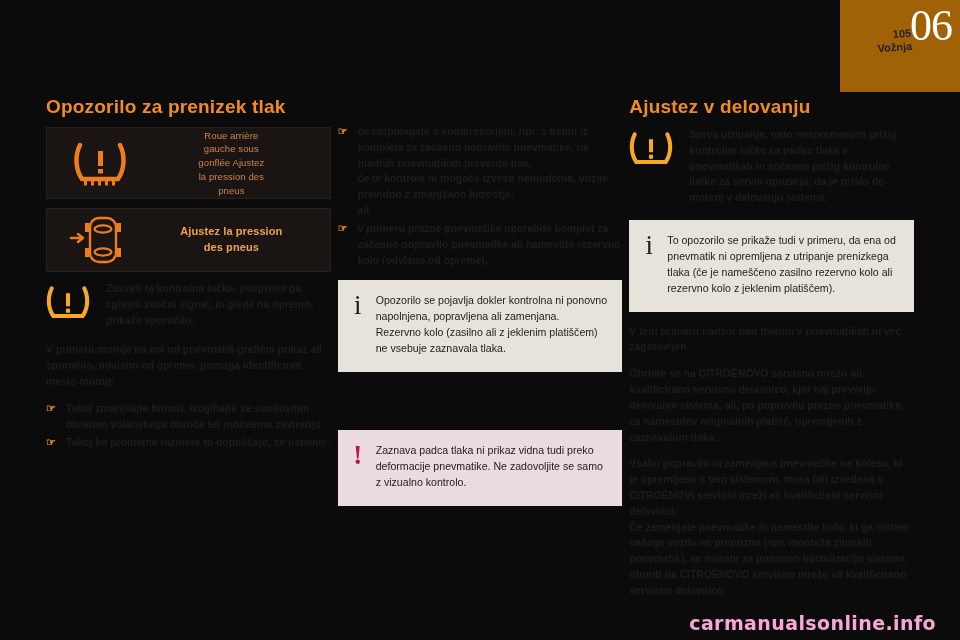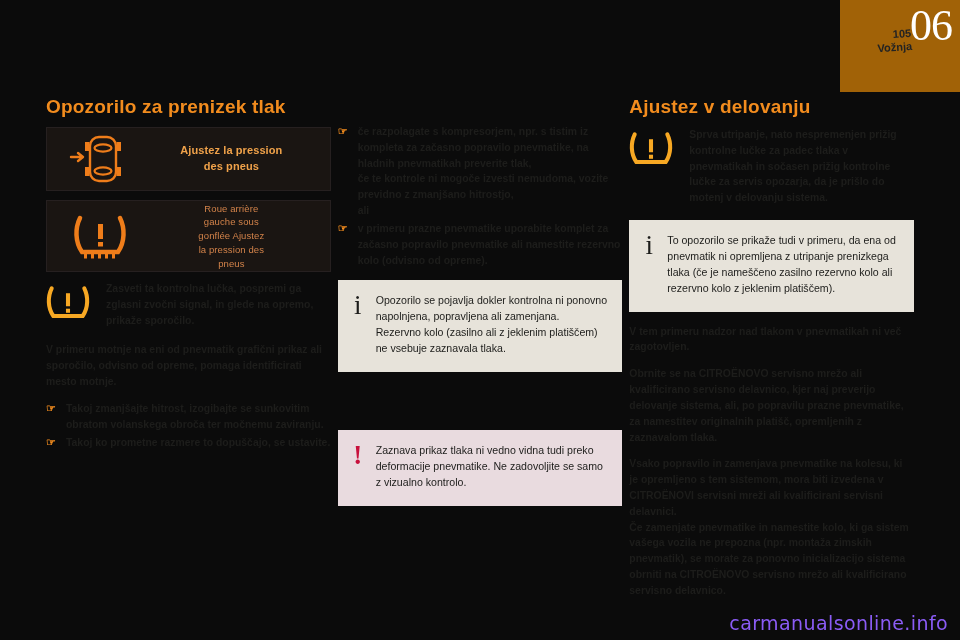--- a/index.html
+++ b/index.html
@@ -163,62 +163,46 @@
     line-height: 1.5;
     color: #1d1d1b;
   }
 
   
   .spacer-top { height: 28px; }
 
   
   .watermark {
     position: absolute;
-    right: 12px;
+    right: 24px;
     bottom: 6px;
     font-size: 19px;
-    color: #8b5cf6;
+    color: #f9a8d4;
     letter-spacing: .4px;
     font-family: "DejaVu Sans", sans-serif;
+    font-weight: bold;
   }
 </style>
 </head>
 <body>
 
 <div class="chapter-tab">
   <div class="chapter-number">06</div>
   <div class="chapter-label">
     <div>105</div>
     <div>Vožnja</div>
   </div>
 </div>
 
 <div class="page">
 <div class="columns">
 
   <div class="col">
 
     <div class="section-title">Opozorilo za prenizek tlak</div>
-
-    <div class="dash second">
-      <div class="dash-icon">
-        <svg width="70" height="52" viewBox="0 0 70 52" fill="none">
-          <path d="M6 24 L16 24 M13 20 L18 24 L13 28" stroke="#ef7d1a" stroke-width="2.4" stroke-linecap="round" stroke-linejoin="round"></path>
-          <rect x="25" y="4" width="26" height="44" rx="9" stroke="#ef7d1a" stroke-width="2.4"></rect>
-          <ellipse cx="38" cy="15" rx="8.5" ry="3.6" stroke="#ef7d1a" stroke-width="2.2"></ellipse>
-          <ellipse cx="38" cy="38" rx="8.5" ry="3.6" stroke="#ef7d1a" stroke-width="2.2"></ellipse>
-          <rect x="20" y="9" width="4.5" height="9" fill="#ef7d1a"></rect>
-          <rect x="51.5" y="9" width="4.5" height="9" fill="#ef7d1a"></rect>
-          <rect x="20" y="34" width="4.5" height="9" fill="#ef7d1a"></rect>
-          <rect x="51.5" y="34" width="4.5" height="9" fill="#ef7d1a"></rect>
-        </svg>
-      </div>
-      <div class="dash-text bright" style="white-space:pre-line">Ajustez la pression
-des pneus</div>
-    </div>
 
     <div class="dash">
       <div class="dash-icon">
         <svg class="tpms-lg" viewBox="0 0 54 48" fill="none">
           <path d="M7 6 C2 16 2 30 9 40 L45 40 C52 30 52 16 47 6" stroke="#ef7d1a" stroke-width="4.5" stroke-linecap="round"></path>
           <rect x="25" y="12" width="5" height="15" fill="#ef7d1a"></rect>
           <rect x="25" y="30" width="5" height="4.5" fill="#ef7d1a"></rect>
           <g fill="#ef7d1a">
             <rect x="11" y="41.5" width="3" height="5"></rect>
             <rect x="18" y="41.5" width="3" height="5"></rect>
@@ -228,20 +212,37 @@
           </g>
         </svg>
       </div>
       <div class="dash-text" style="white-space:pre-line">Roue arrière
 gauche sous
 gonflée  Ajustez
 la pression des
 pneus</div>
     </div>
 
+    <div class="dash second">
+      <div class="dash-icon">
+        <svg width="70" height="52" viewBox="0 0 70 52" fill="none">
+          <path d="M6 24 L16 24 M13 20 L18 24 L13 28" stroke="#ef7d1a" stroke-width="2.4" stroke-linecap="round" stroke-linejoin="round"></path>
+          <rect x="25" y="4" width="26" height="44" rx="9" stroke="#ef7d1a" stroke-width="2.4"></rect>
+          <ellipse cx="38" cy="15" rx="8.5" ry="3.6" stroke="#ef7d1a" stroke-width="2.2"></ellipse>
+          <ellipse cx="38" cy="38" rx="8.5" ry="3.6" stroke="#ef7d1a" stroke-width="2.2"></ellipse>
+          <rect x="20" y="9" width="4.5" height="9" fill="#ef7d1a"></rect>
+          <rect x="51.5" y="9" width="4.5" height="9" fill="#ef7d1a"></rect>
+          <rect x="20" y="34" width="4.5" height="9" fill="#ef7d1a"></rect>
+          <rect x="51.5" y="34" width="4.5" height="9" fill="#ef7d1a"></rect>
+        </svg>
+      </div>
+      <div class="dash-text bright" style="white-space:pre-line">Ajustez la pression
+des pneus</div>
+    </div>
+
     <div class="icon-row">
       <div class="glyph">
         <svg class="tpms" viewBox="0 0 54 48" fill="none">
           <path d="M7 6 C2 16 2 30 9 40 L45 40 C52 30 52 16 47 6" stroke="#f7a823" stroke-width="5" stroke-linecap="round"></path>
           <rect x="24.5" y="12" width="5" height="16" fill="#f7a823"></rect>
           <rect x="24.5" y="31" width="5" height="5" fill="#f7a823"></rect>
         </svg>
       </div>
       <p>Zasveti ta kontrolna lučka, pospremi ga zglasni zvočni signal, in glede na opremo, prikaže sporočilo.</p>
     </div>
@@ -279,21 +280,21 @@
     <div class="callout info">
       <div class="mark">i</div>
       <div class="text" style="white-space:pre-line">Opozorilo se pojavlja dokler kontrolna ni ponovno napolnjena, popravljena ali zamenjana.
 Rezervno kolo (zasilno ali z jeklenim platiščem) ne vsebuje zaznavala tlaka.</div>
     </div>
 
     <div style="height:34px"></div>
 
     <div class="callout warn">
       <div class="mark">!</div>
-      <div class="text">Zaznava prikaz tlaka ni vedno vidna tudi preko deformacije pnevmatike. Ne zadovoljite se samo z vizualno kontrolo.</div>
+      <div class="text">Zaznava padca tlaka ni prikaz vidna tudi preko deformacije pnevmatike. Ne zadovoljite se samo z vizualno kontrolo.</div>
     </div>
   </div>
 
   <div class="col">
 
     <div class="section-title">Ajustez v delovanju</div>
 
     <div class="icon-row">
       <div class="glyph">
         <svg class="tpms" viewBox="0 0 54 48" fill="none">

